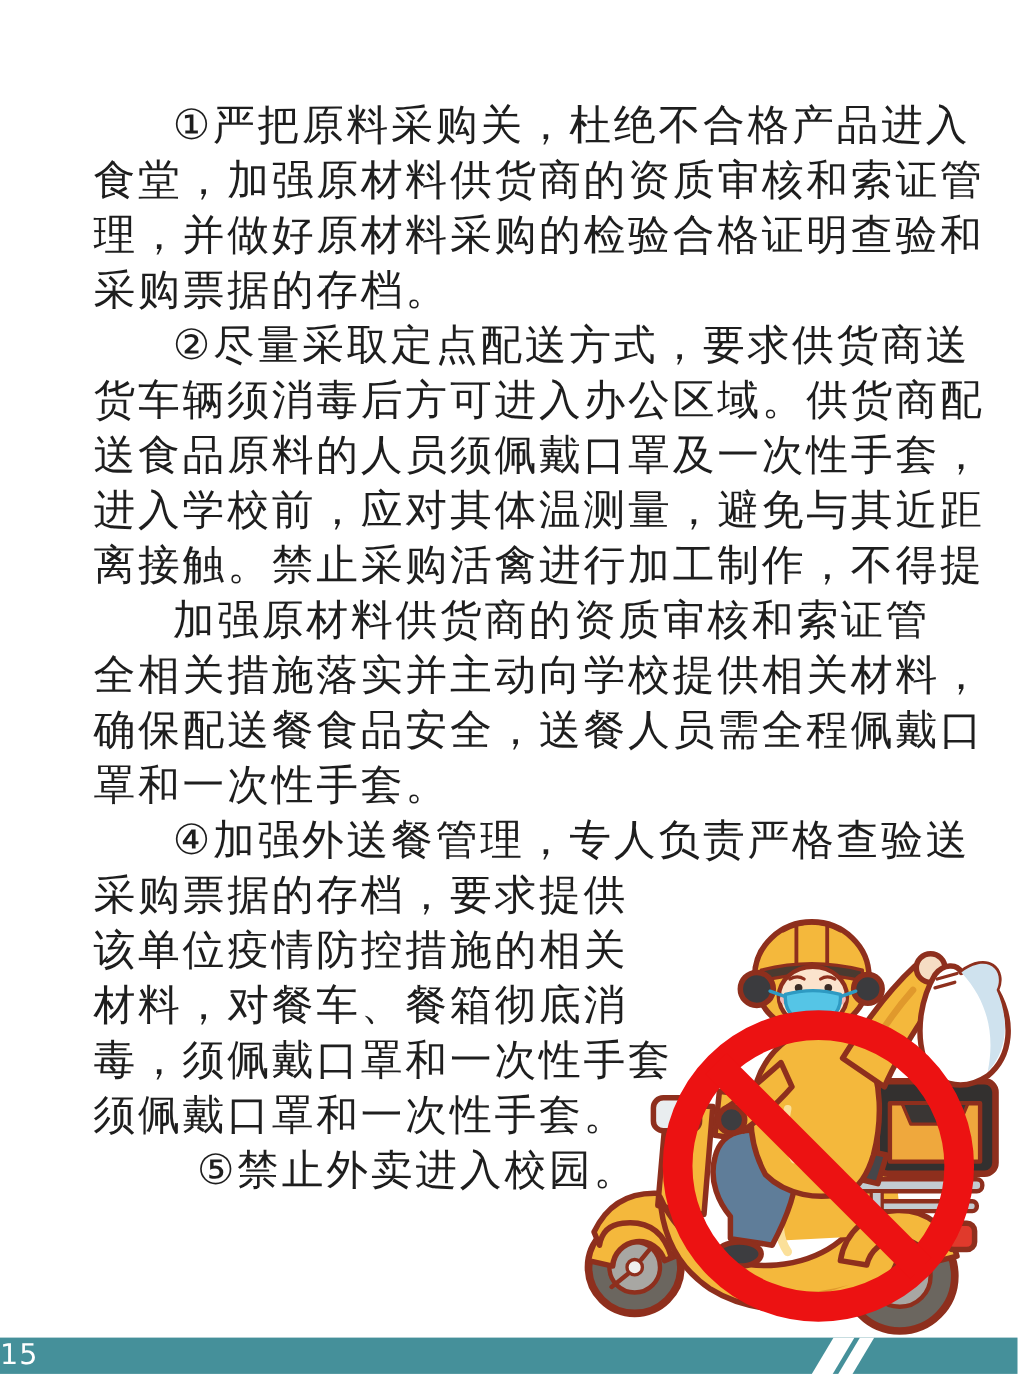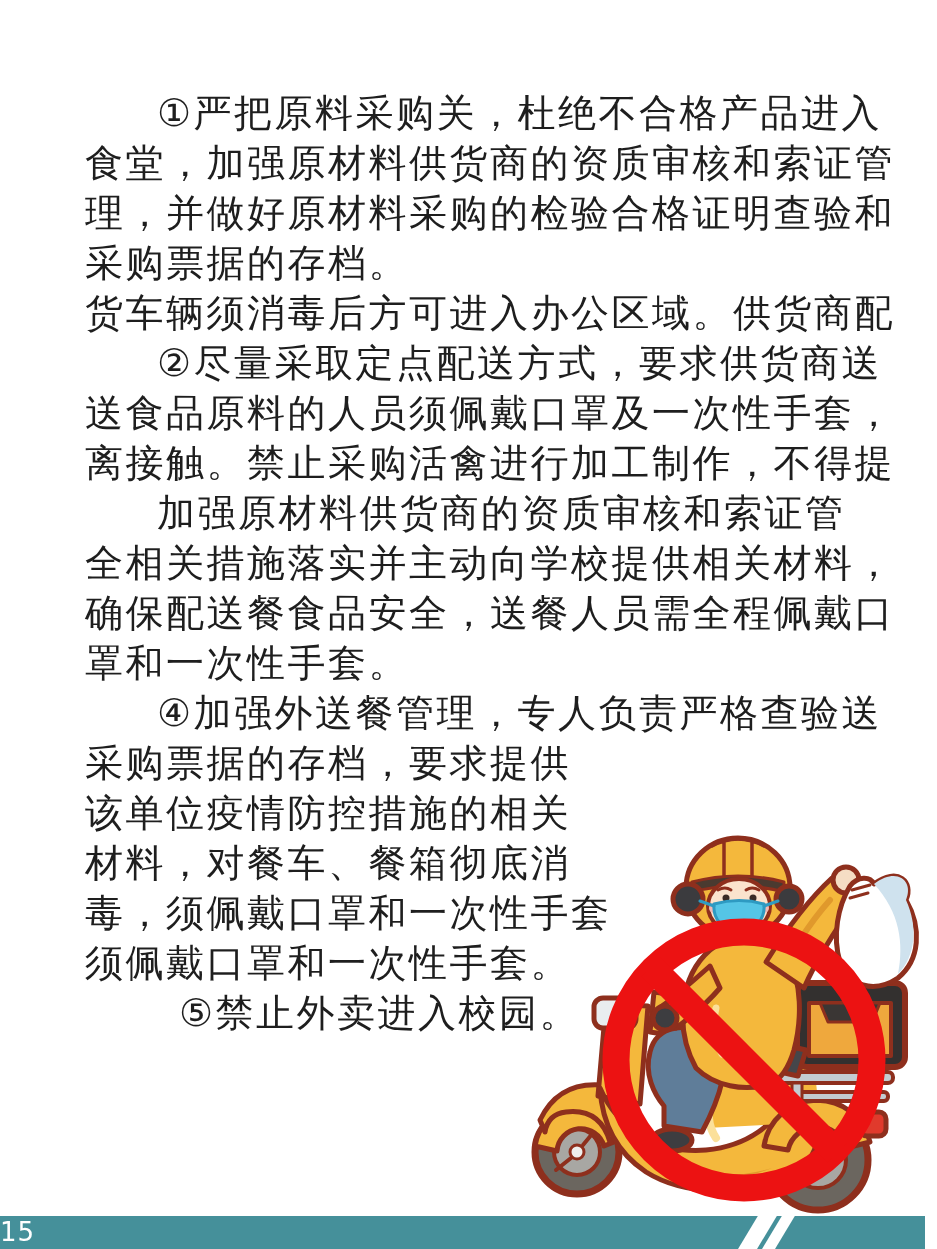--- a/index.html
+++ b/index.html
@@ -36,23 +36,24 @@
 </head>
 <body>
 
 <div class="page">
 
   <div class="text-block">
     <div class="line indent">①严把原料采购关，杜绝不合格产品进入</div>
     <div class="line">食堂，加强原材料供货商的资质审核和索证管</div>
     <div class="line">理，并做好原材料采购的检验合格证明查验和</div>
     <div class="line">采购票据的存档。</div>
+    <div class="line indent">②尽量采取定点配送方式，要求供货商送</div>
     <div class="line">货车辆须消毒后方可进入办公区域。供货商配</div>
-    <div class="line indent">②尽量采取定点配送方式，要求供货商送</div>
     <div class="line">送食品原料的人员须佩戴口罩及一次性手套，</div>
+    <div class="line">进入学校前，应对其体温测量，避免与其近距</div>
     <div class="line">离接触。禁止采购活禽进行加工制作，不得提</div>
     <div class="line indent">加强原材料供货商的资质审核和索证管</div>
     <div class="line">全相关措施落实并主动向学校提供相关材料，</div>
     <div class="line">确保配送餐食品安全，送餐人员需全程佩戴口</div>
     <div class="line">罩和一次性手套。</div>
     <div class="line indent">④加强外送餐管理，专人负责严格查验送</div>
     <div class="line">采购票据的存档，要求提供</div>
     <div class="line">该单位疫情防控措施的相关</div>
     <div class="line">材料，对餐车、餐箱彻底消</div>
     <div class="line">毒，须佩戴口罩和一次性手套</div>

